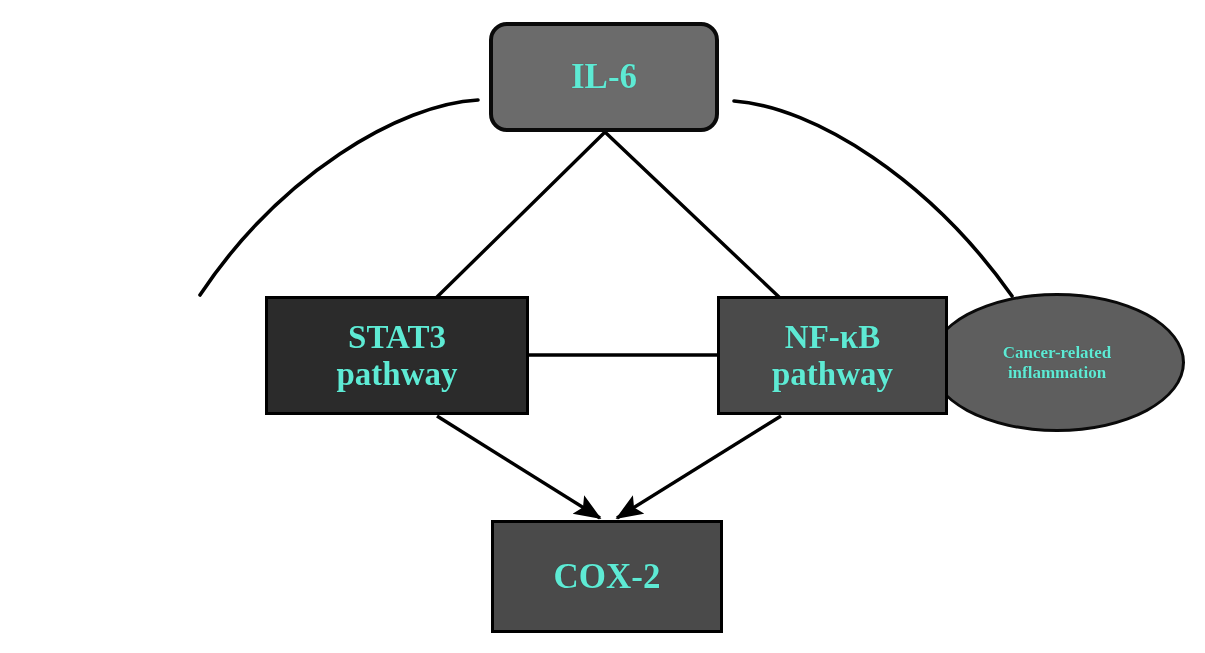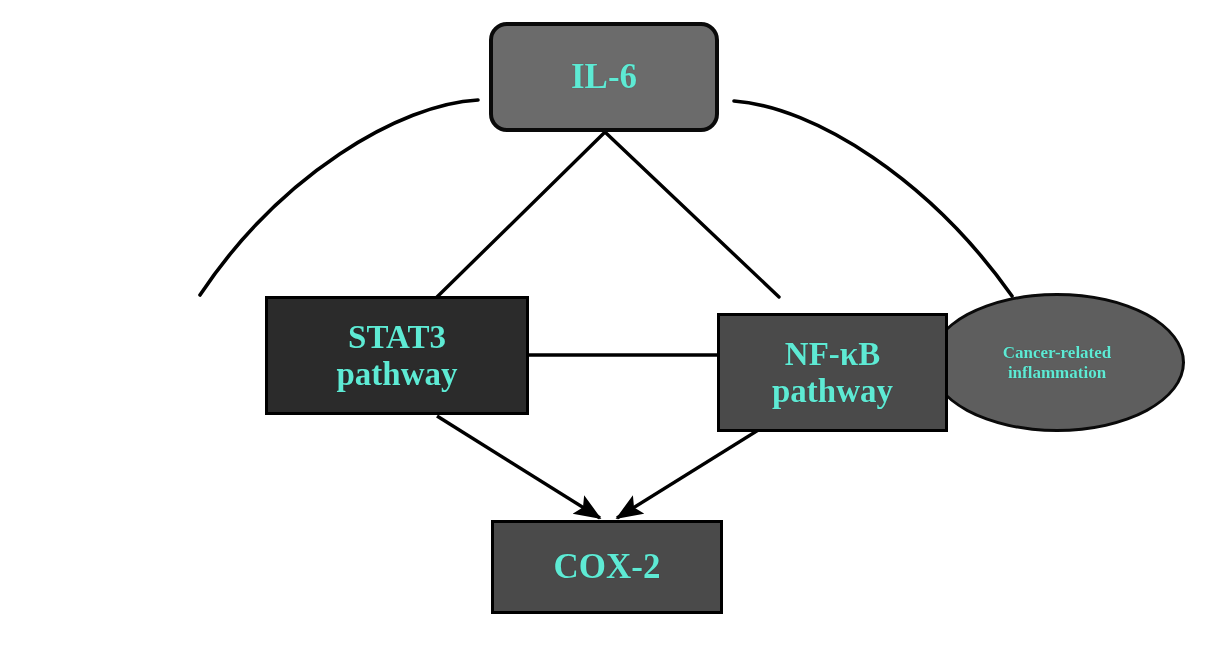--- a/index.html
+++ b/index.html
@@ -89,35 +89,35 @@
     height: 119px;
     background: #2b2b2b;
     border: 3px solid #000000;
     font-size: 33px;
     z-index: 6;
   }
 
   
   #node-nfkb {
     left: 717px;
-    top: 313px;
+    top: 296px;
     width: 231px;
     height: 119px;
     background: #4a4a4a;
     border: 3px solid #000000;
     font-size: 33px;
     z-index: 6;
   }
 
   
   #node-cox2 {
     left: 491px;
     top: 520px;
     width: 232px;
-    height: 94px;
+    height: 113px;
     background: #4a4a4a;
     border: 3px solid #000000;
     font-size: 35px;
     z-index: 6;
   }
 </style>
 </head>
 <body>
 
 <div id="diagram-root">

